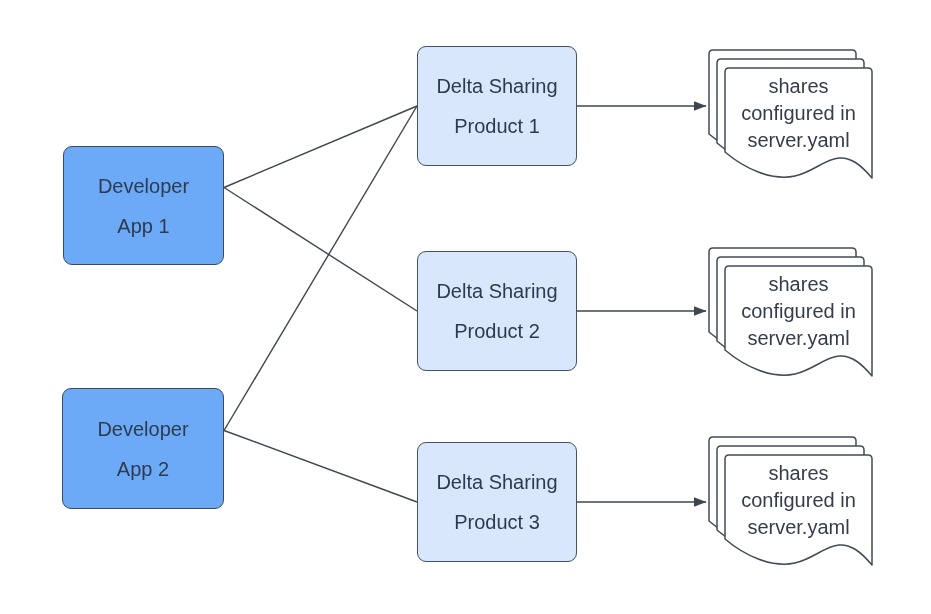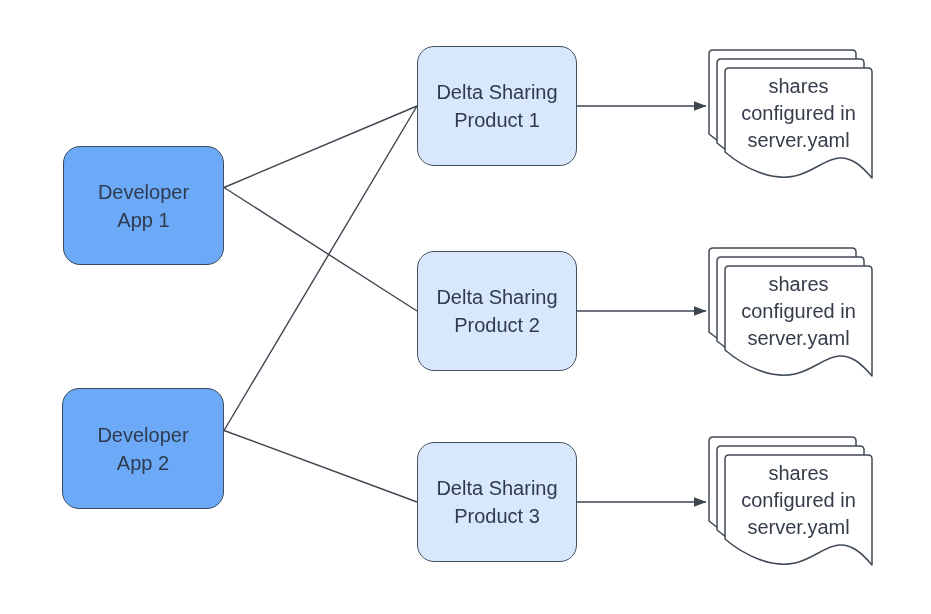--- a/index.html
+++ b/index.html
@@ -16,25 +16,25 @@
     left: 0; top: 0;
     width: 931px; height: 614px;
     pointer-events: none;
   }
   .node {
     position: absolute;
     display: flex;
     align-items: center;
     justify-content: center;
     text-align: center;
-    border-radius: 17px;
+    border-radius: 9px;
     box-sizing: border-box;
     white-space: pre-line;
     font-size: 20px;
-    line-height: 28px;
+    line-height: 40px;
     color: #2e3b4e;
   }
   .node.app {
     background: #6caaf8;
     border: 1.5px solid #3c4c5e;
     margin-top: 18px;
   }
   .node.product {
     background: #d9e7fc;
     border: 1.5px solid #43525f;

